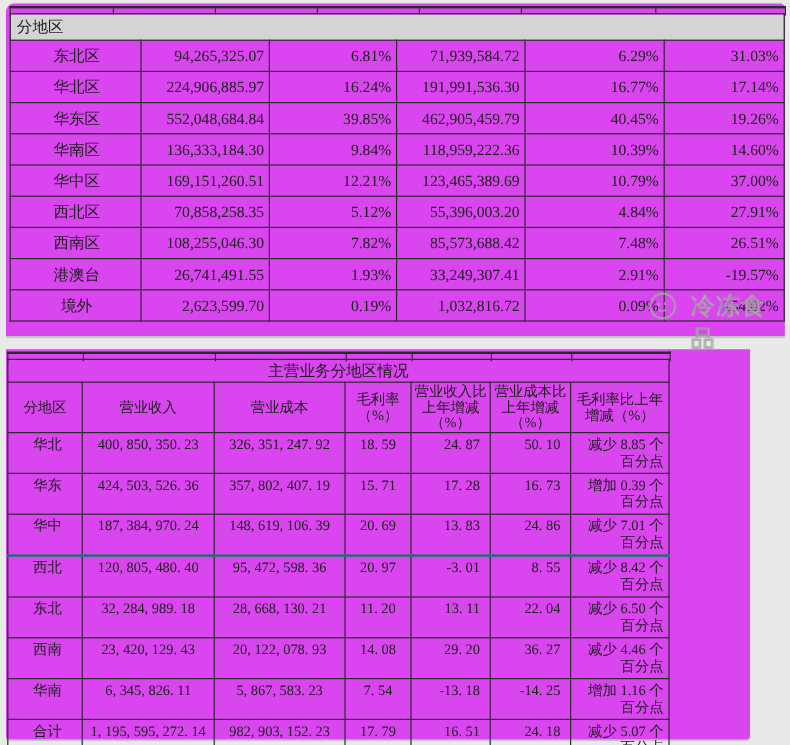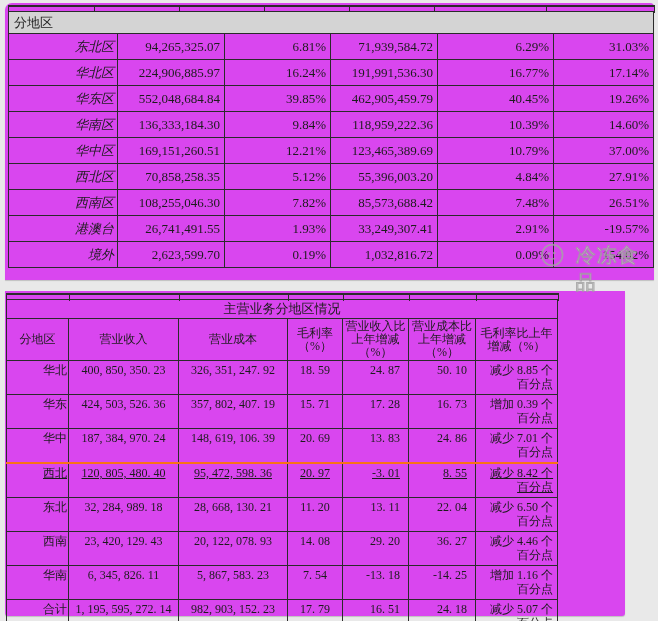--- a/index.html
+++ b/index.html
@@ -19,33 +19,33 @@
   #sliver2{left:1px;top:2px;width:551px;}
   .tick{position:absolute;top:0;bottom:0;width:1px;background:#2b2b2b;}
 
   table{border-collapse:collapse;table-layout:fixed;}
   td{border:1px solid #2b2b2b;overflow:hidden;white-space:normal;}
 
   
   #table1{position:absolute;left:3px;top:8px;width:645px;font-size:13px;}
   #table1 td{height:25px;padding:0 3px;vertical-align:middle;}
   #table1 tr.section-header td{background:#d4d4d4;height:21px;text-align:left;padding-left:5px;}
-  #table1 td.region{text-align:right;padding-left:5px;font-style:italic;}
+  #table1 td.region{text-align:center;padding-left:5px;}
   #table1 td.num{text-align:right;padding-right:4px;}
 
   
   #table2{position:absolute;left:1px;top:8px;width:551px;font-size:12px;}
   #table2 tr.title-row td{height:16px;text-align:center;font-size:13px;vertical-align:middle;padding:0;}
   #table2 tr.header-row td{height:38px;text-align:center;vertical-align:middle;line-height:13px;padding:1px 2px;}
   #table2 tr.data-row td{height:30px;vertical-align:top;padding-top:2px;line-height:14px;}
-  #table2 td.region2{text-align:right;padding-left:5px;}
+  #table2 td.region2{text-align:center;padding-left:5px;}
   #table2 td.c{text-align:center;padding:2px 3px 0 3px;}
   #table2 td.r{text-align:right;padding-right:8px;}
   #table2 td.chg{text-align:right;padding:2px 4px 0 4px;}
-  #table2 tr.thick td{border-top:2px solid #f97316;text-decoration:underline;}
+  #table2 tr.thick td{border-top:2px solid #0f766e;}
 
   
   #watermark{position:absolute;left:540px;top:242px;display:flex;gap:11px;
     opacity:.8;z-index:3;pointer-events:none;}
   #watermark .wm-text{
     font-size:20px;letter-spacing:1px;color:#c9c9c9;
     -webkit-text-stroke:1px #9f9f9f;font-family:"Liberation Serif","DejaVu Serif",serif;}
   #watermark svg{display:block;}
 </style>
 </head>

